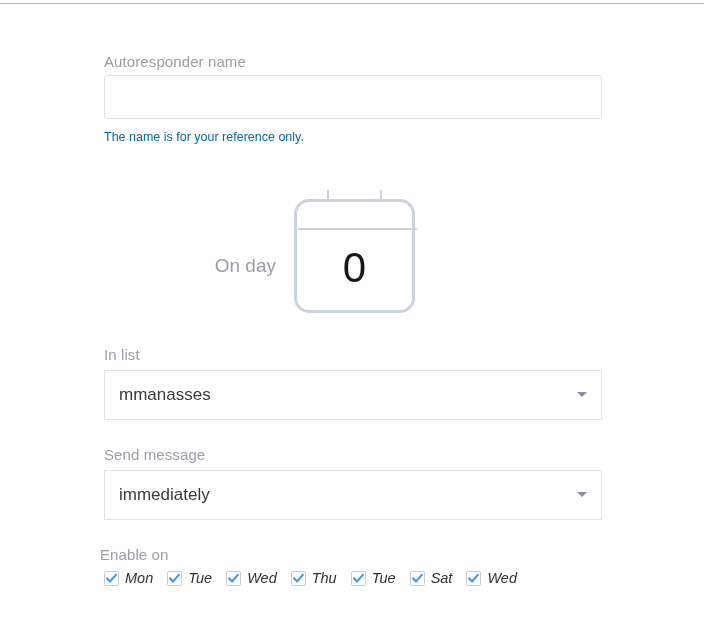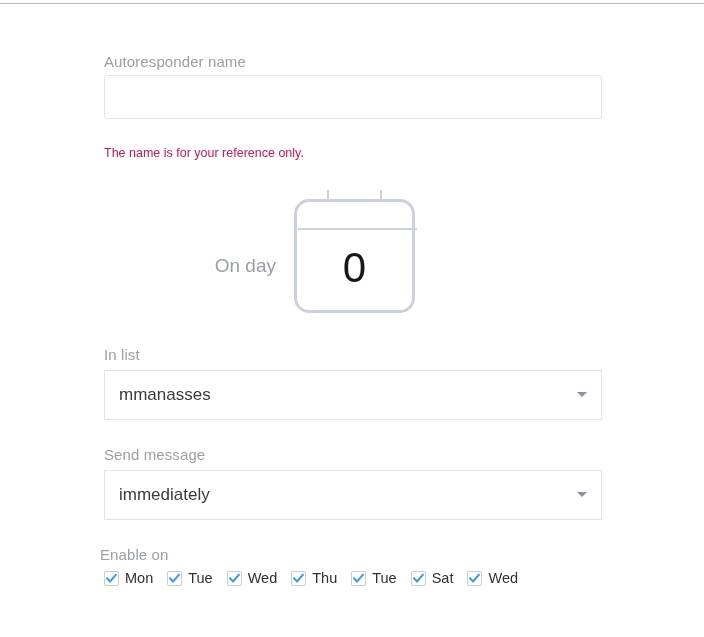--- a/index.html
+++ b/index.html
@@ -64,23 +64,23 @@
     background: #fff;
     font-family: "Liberation Sans", sans-serif;
     font-size: 17px;
     color: #3c3c3c;
     padding: 0 13px;
     outline: none;
   }
   .text-input::placeholder { color: #bfbfbf; }
   .help-text {
     position: absolute;
-    left: 104px; top: 142px;
+    left: 104px; top: 126px;
     font-size: 12.5px;
-    color: #be185d;
+    color: #0369a1;
     white-space: nowrap;
   }
 
   
   .onday-label {
     position: absolute;
     left: 184px; top: 251px;
     width: 92px;
     text-align: right;
     font-size: 19px;
@@ -164,20 +164,21 @@
   }
 
   
   .lbl-enable { left: 100px; top: 542px; }
   .days-row {
     position: absolute;
     left: 104px; top: 566px;
     display: flex;
     align-items: center;
     gap: 0px;
+    font-style: italic;
   }
   .day-item {
     display: flex;
     align-items: center;
     margin-right: 14px;
     cursor: pointer;
   }
   .cb {
     width: 15px; height: 15px;
     box-sizing: border-box;

